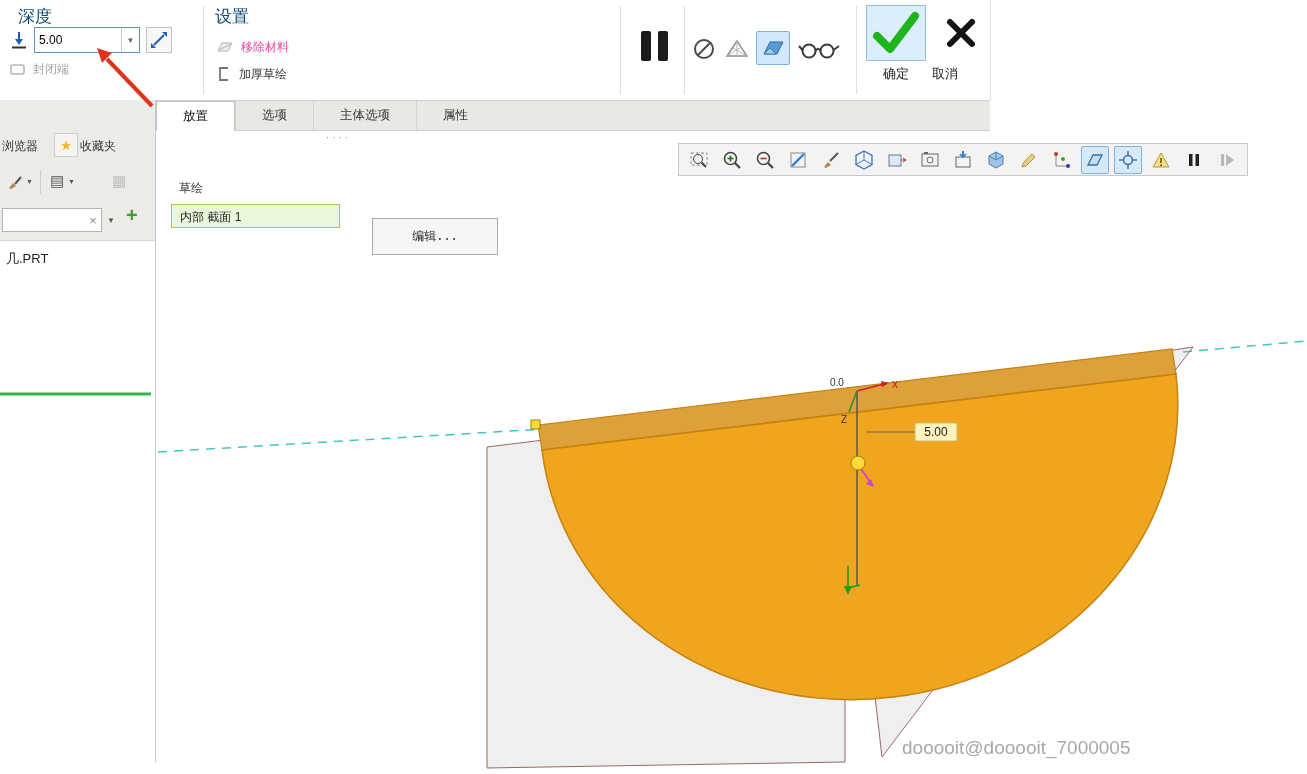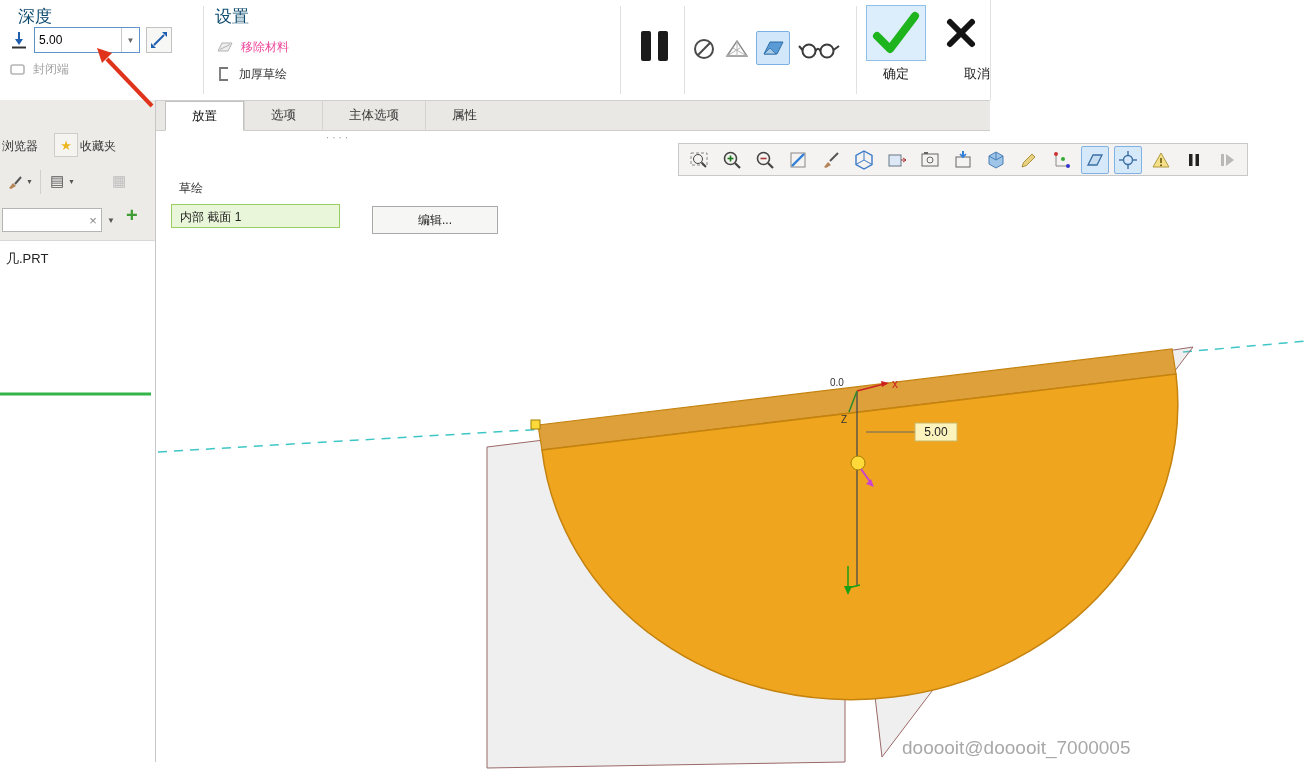--- a/index.html
+++ b/index.html
@@ -19,28 +19,28 @@
   .dd{width:17px;display:flex;align-items:center;justify-content:center;border-left:1px solid #c8c8c8;
       color:#666;font-size:8px;cursor:pointer}
   .dis-row{position:absolute;display:flex;align-items:center;gap:6px;font-size:12px}
   .pause-big{position:absolute;left:641px;top:31px;display:flex;gap:7px;cursor:pointer}
   .pause-big i{display:block;width:10px;height:30px;background:#1b1b1b;border-radius:2px}
   .pressedbox{background:#d2e7f9;border:1px solid #7ab0e2;border-radius:2px}
   .okbtn{position:absolute;left:866px;top:5px;width:60px;cursor:pointer;text-align:center}
   .okbtn .icbx{width:60px;height:56px;background:#dcedfb;border:1px solid #90c0e8;box-sizing:border-box;
                display:flex;align-items:center;justify-content:center}
   .okbtn .lab,.cancelbtn .lab{font-size:13px;color:#1a1a1a;margin-top:4px}
-  .cancelbtn{position:absolute;left:932px;top:5px;width:58px;cursor:pointer;text-align:right}
+  .cancelbtn{position:absolute;left:932px;top:5px;width:58px;cursor:pointer;text-align:left}
   .cancelbtn .icbx{width:58px;height:56px;display:flex;align-items:center;justify-content:center}
   
   .tabstrip{position:absolute;left:156px;top:101px;width:834px;height:30px;background:#eae8e4;
             border-bottom:1px solid #cfcdca;display:flex;align-items:stretch;box-sizing:border-box}
   .tab{font-size:12.5px;color:#333;display:flex;align-items:center;padding:0 26px;cursor:pointer;
        border-left:1px solid #d6d4d1}
-  .tab:first-child{margin-left:9px}
+  .tab:first-child{}
   .tab.active{background:#fff;border:1px solid #c4c2bf;border-bottom:1px solid #fff;margin-bottom:-1px;color:#111}
   
   .sidebar{position:absolute;left:0;top:100px;width:156px;height:662px;background:#fff;
            border-right:1px solid #c6c6c6;box-sizing:border-box}
   .nav-top{position:absolute;left:0;top:0;width:155px;height:140px;background:#edebe8;
            border-bottom:1px solid #dad8d5}
   .nav-tab{position:absolute;font-size:12px;color:#333;cursor:pointer;white-space:nowrap}
   .nav-icbox{position:absolute;width:22px;height:22px;background:#f6f4f1;border:1px solid #cfcdc9;
              display:flex;align-items:center;justify-content:center;cursor:pointer}
   .ndd{position:absolute;font-size:7px;color:#555;cursor:pointer}
@@ -51,23 +51,23 @@
   .searchbox .clr{width:16px;color:#888;font-size:13px;text-align:center;cursor:pointer}
   .addbtn{position:absolute;left:126px;top:104px;font-size:20px;font-weight:bold;color:#3f9c35;cursor:pointer}
   .tree-item{position:absolute;left:6px;top:150px;font-size:13px;color:#222;cursor:pointer;white-space:nowrap}
   
   .panel{position:absolute;left:157px;top:131px;width:363px;height:119px;background:#fff}
   .drag-dots{position:absolute;left:0;top:1px;width:100%;text-align:center;color:#999;font-size:10px;
              letter-spacing:3px;cursor:pointer}
   .sk-label{position:absolute;left:22px;top:49px;font-size:12px;color:#333}
   .sk-field{position:absolute;left:14px;top:73px;width:169px;height:24px;line-height:24px;padding-left:8px;
             background:#eaf6da;border:1px solid #9ccc65;font-size:12px;color:#222;box-sizing:border-box;cursor:pointer}
-  .edit-btn{position:absolute;left:215px;top:75px;width:126px;height:28px;background:#f6f6f4;
+  .edit-btn{position:absolute;left:215px;top:87px;width:126px;height:37px;background:#f6f6f4;
             border:1px solid #a9a9a9;font-size:12px;color:#222;cursor:pointer;
-            font-family:Liberation Sans, sans-serif}
+            font-family:Liberation Mono, monospace}
   
   .gtoolbar{position:absolute;left:678px;top:143px;height:33px;background:#f4f3f1;border:1px solid #c9c9c9;
             display:flex;align-items:center;gap:5px;padding:0 6px;box-sizing:border-box}
   .gt{width:26px;height:26px;display:flex;align-items:center;justify-content:center;cursor:pointer;
       border:1px solid transparent;border-radius:2px}
   .gt.pressed{background:#d5e9fa;border-color:#7fb2e0}
   
   .overlay{position:absolute;left:0;top:0;pointer-events:none;z-index:50}
 </style>
 </head>

